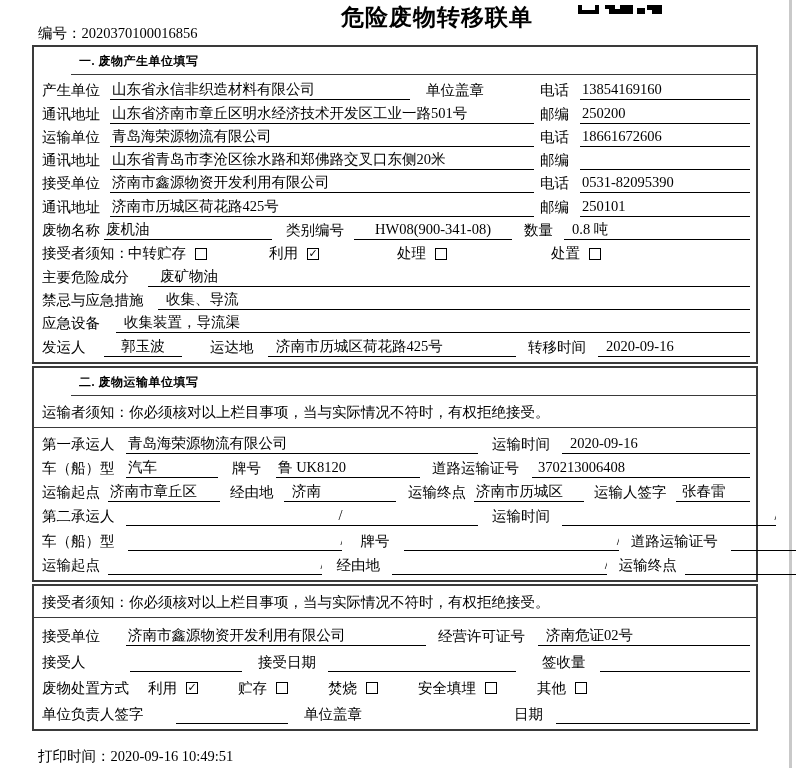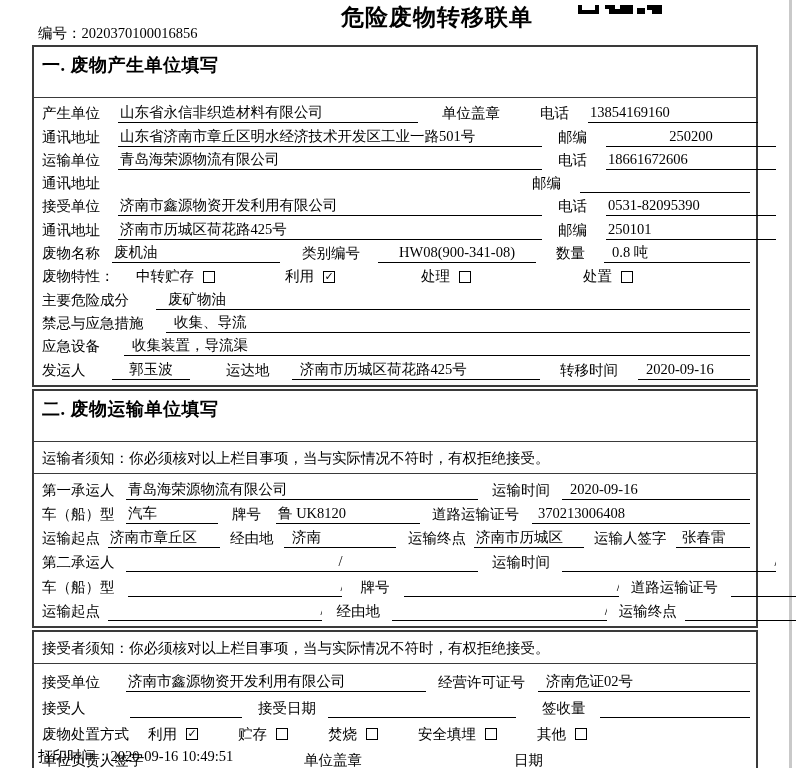--- a/index.html
+++ b/index.html
@@ -13,27 +13,27 @@
   .doc-title {
     position:absolute; left:437px; top:2px; transform:translateX(-50%);
     font-size:23px; font-weight:bold; letter-spacing:1px; white-space:nowrap;
   }
   .qr-frag { position:absolute; left:578px; top:0; }
   .page-edge { position:absolute; left:789px; top:0; width:3px; height:768px; background:#c9c9c9; }
   
   .doc { position:absolute; left:32px; top:45px; width:726px; }
   .sec { border:2px solid #3a3a3a; background:#fff; margin-bottom:2px; }
   .sec-title {
-    font-size:18px; font-weight:bold; padding:6px 8px 20px;
-    border-bottom:1.5px solid #3a3a3a; letter-spacing:0.5px;
+    font-size:12px; font-weight:bold; padding:6px 8px 4px;
+    border-bottom:1.5px solid #3a3a3a; letter-spacing:0.5px;margin-left:37px;
   }
   .sec-note { font-size:14.5px; padding:7px 8px 5px; border-bottom:1.5px solid #3a3a3a; }
   .rows { padding:2px 6px 5px 8px; }
   .row { display:flex; align-items:flex-end; }
-  .sec-producer    .row { height:23.3px;gap:8px; }
+  .sec-producer    .row { height:23.3px; }
   .sec-transporter .row { height:24.2px; }
   .sec-receiver    .row { height:26px; }
   .lbl { font-size:14.5px; line-height:19px; white-space:nowrap; flex:0 0 auto; }
   .fld {
     font-size:14.5px; line-height:19px; white-space:nowrap; overflow:hidden;
     border-bottom:1px solid #000; padding:0 2px; flex:0 0 auto; min-height:19px;
   }
   .fld.flex { flex:1 1 auto; }
   .fld.center { text-align:center; }
   .fld.slash { text-align:left; padding-left:30%; }
@@ -81,31 +81,32 @@
           <span class="lbl" style="width: 82px; margin-left: 16px;">单位盖章</span>
           <span class="gap"></span>
           <span class="lbl" style="width: 34px;">电话</span>
           <span class="fld" style="width: 170px; margin-left: 6px;">13854169160</span>
         </div>
         <div class="row">
           <span class="lbl" style="width: 62px;">通讯地址</span>
           <span class="fld" style="width: 424px; margin-left: 6px;">山东省济南市章丘区明水经济技术开发区工业一路501号</span>
           <span class="gap"></span>
           <span class="lbl" style="width: 34px;">邮编</span>
-          <span class="fld" style="width: 170px; margin-left: 6px; text-align: center;">250200</span>
+          <span class="fld" style="width: 170px; margin-left: 6px;">250200</span>
         </div>
         <div class="row">
           <span class="lbl" style="width: 62px;">运输单位</span>
           <span class="fld" style="width: 424px; margin-left: 6px;">青岛海荣源物流有限公司</span>
           <span class="gap"></span>
           <span class="lbl" style="width: 34px;">电话</span>
           <span class="fld" style="width: 170px; margin-left: 6px;">18661672606</span>
         </div>
         <div class="row">
           <span class="lbl" style="width: 62px;">通讯地址</span>
+          <span class="fld" style="width: 424px; margin-left: 6px;">山东省青岛市李沧区徐水路和郑佛路交叉口东侧20米</span>
           <span class="gap"></span>
           <span class="lbl" style="width: 34px;">邮编</span>
           <span class="fld" style="width: 170px; margin-left: 6px;"></span>
         </div>
         <div class="row">
           <span class="lbl" style="width: 62px;">接受单位</span>
           <span class="fld" style="width: 424px; margin-left: 6px;">济南市鑫源物资开发利用有限公司</span>
           <span class="gap"></span>
           <span class="lbl" style="width: 34px;">电话</span>
           <span class="fld" style="width: 170px; margin-left: 6px;">0531-82095390</span>
@@ -119,21 +120,21 @@
         </div>
         <div class="row">
           <span class="lbl" style="width: 62px;">废物名称</span>
           <span class="fld" style="width: 168px; ">废机油</span>
           <span class="lbl" style="width: 62px; margin-left: 14px;">类别编号</span>
           <span class="fld center" style="width: 158px; margin-left: 6px;">HW08(900-341-08)</span>
           <span class="lbl" style="width: 34px; margin-left: 12px;">数量</span>
           <span class="fld flex" style="padding-left: 8px; margin-left: 6px;">0.8 吨</span>
         </div>
         <div class="row">
-          <span class="lbl" style="width: 80px;">废物特性：</span>
+          <span class="lbl" style="width: 80px;">接受者须知：</span>
           <span class="chk" style="margin-left: 6px;">
             <span class="chk-lab">中转贮存</span>
             <span class="chk-box"></span>
           </span>
           <span class="chk" style="margin-left: 62px;">
             <span class="chk-lab">利用</span>
             <span class="chk-box">✓</span>
           </span>
           <span class="chk" style="margin-left: 78px;">
             <span class="chk-lab">处理</span>

